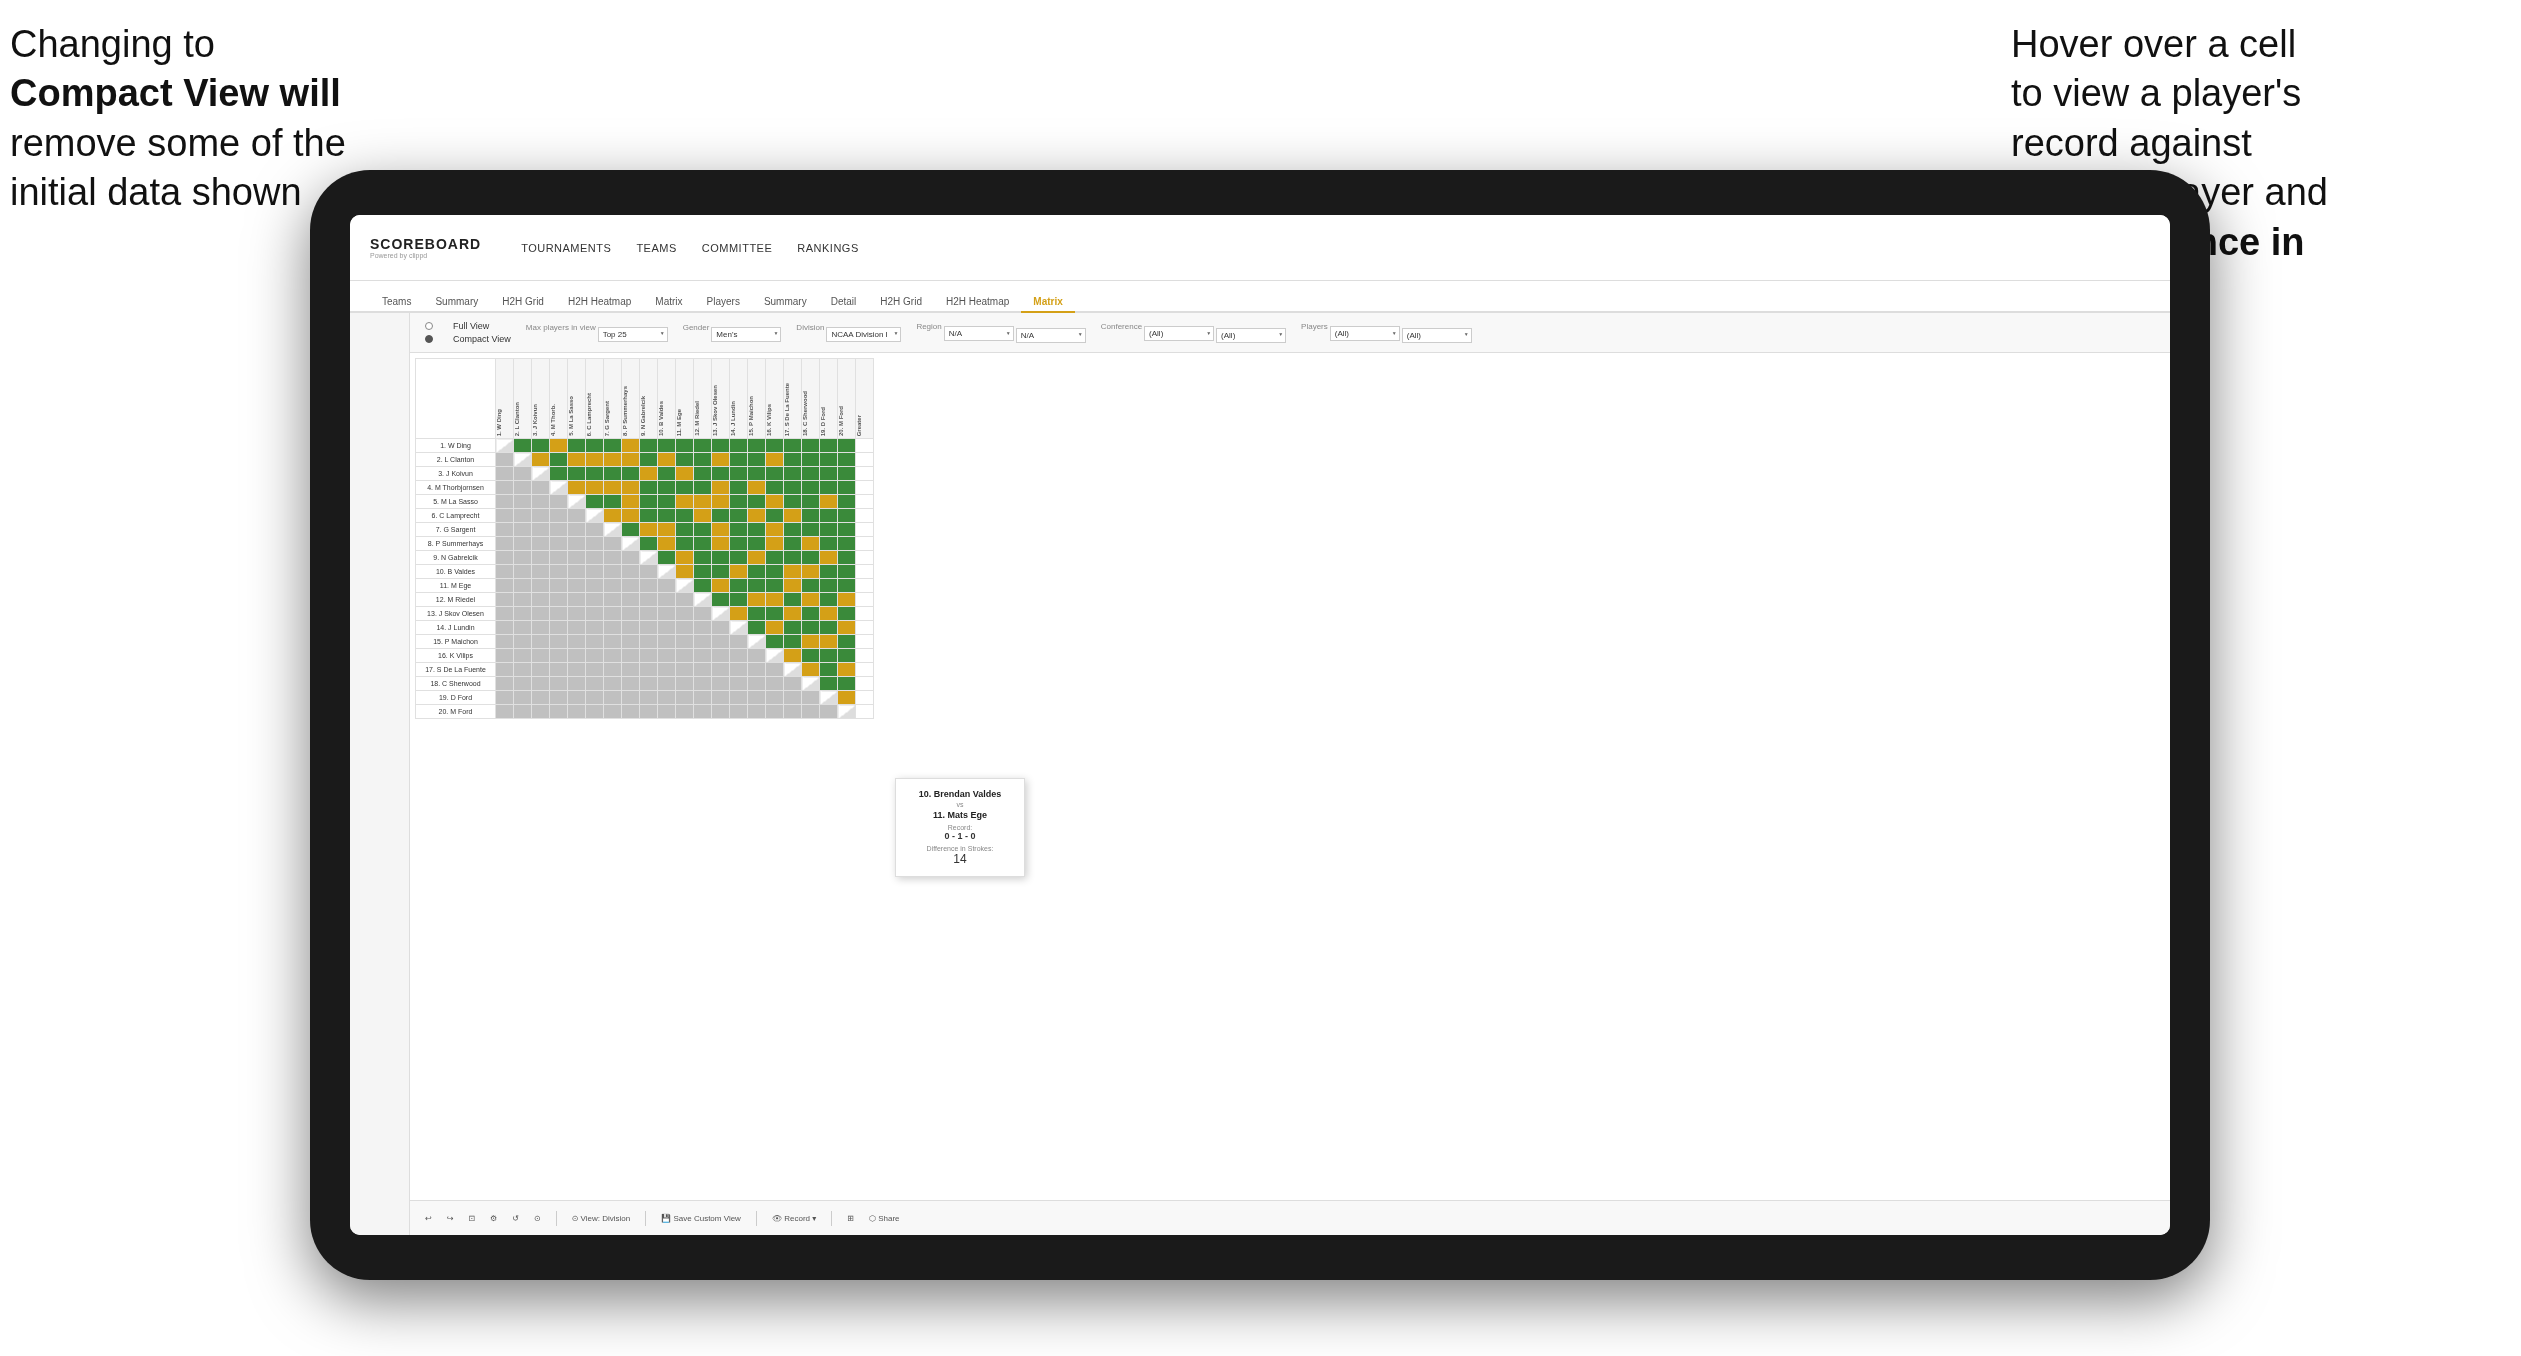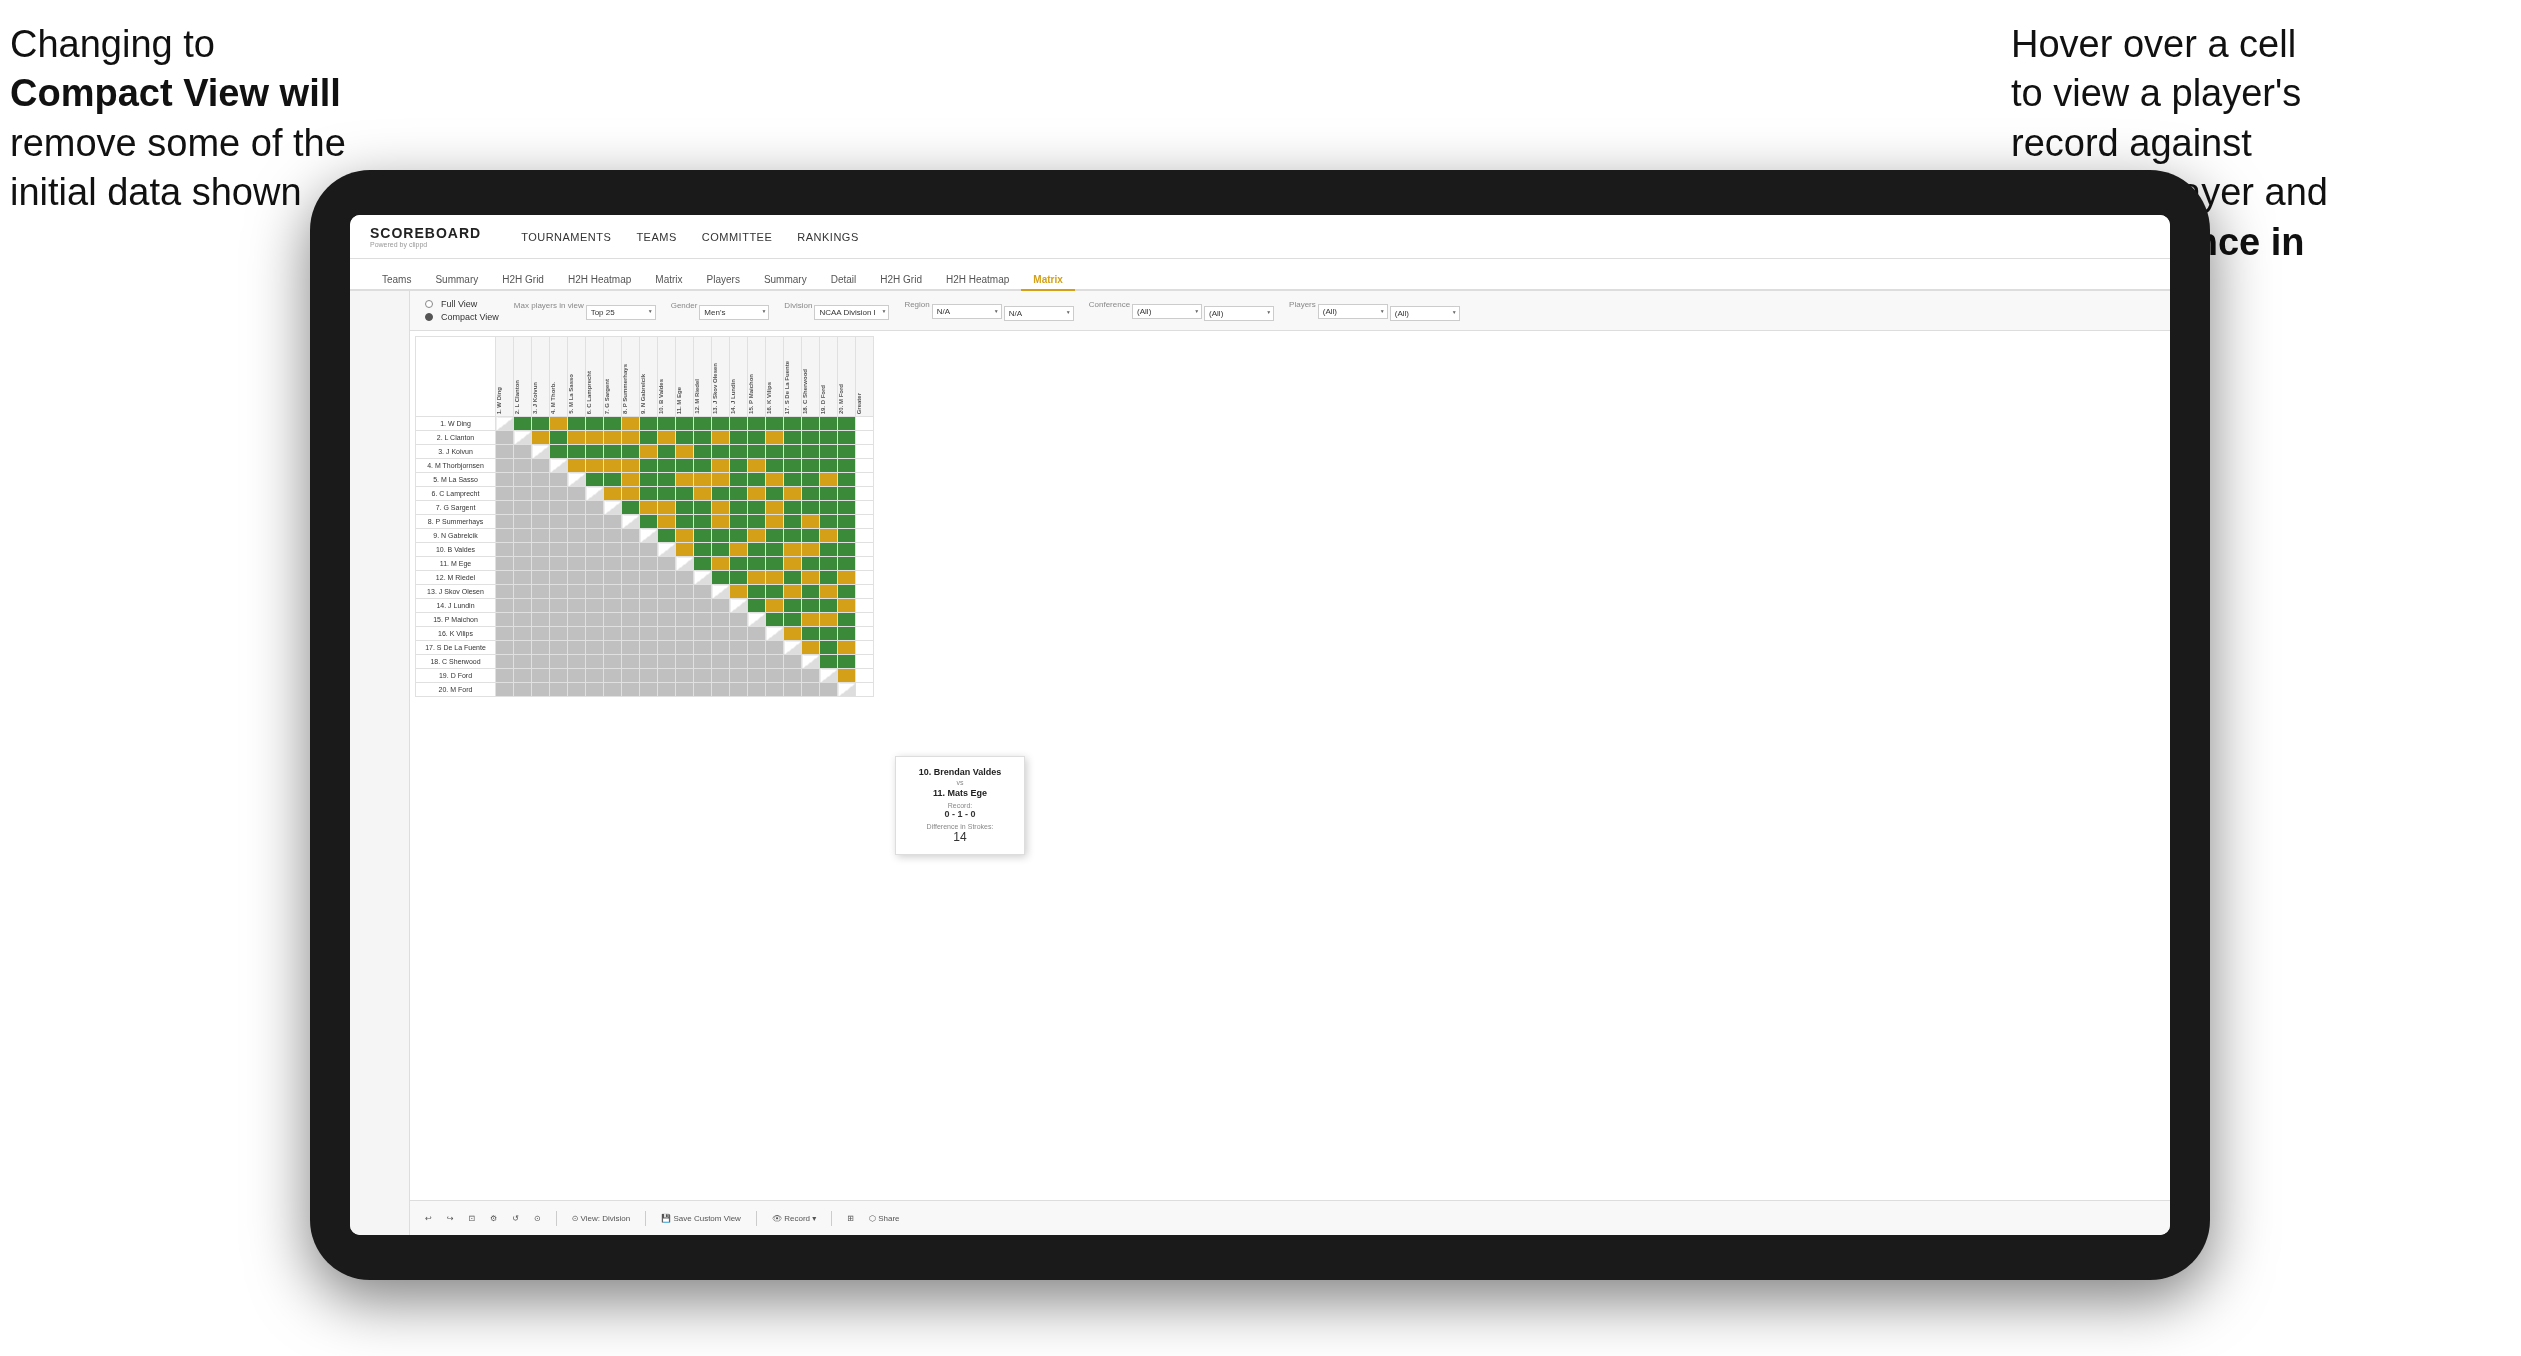--- a/index.html
+++ b/index.html
@@ -92,21 +92,21 @@
     }
 
     
     .top-nav {
       background: white;
       border-bottom: 1px solid #ddd;
       padding: 8px 20px;
       display: flex;
       align-items: center;
       gap: 30px;
-      height: 44px;
+      height: 66px;
     }
 
     .logo-area {
       display: flex;
       flex-direction: column;
       margin-right: 10px;
     }
 
     .logo-text {
       font-size: 14px;
@@ -194,21 +194,21 @@
 
     .view-options {
       display: flex;
       flex-direction: column;
       gap: 3px;
     }
 
     .view-option {
       display: flex;
       align-items: center;
-      gap: 8px;
+      gap: 20px;
       font-size: 9px;
       color: #333;
     }
 
     .radio-circle {
       width: 8px;
       height: 8px;
       border-radius: 50%;
       border: 1px solid #888;
       background: white;

